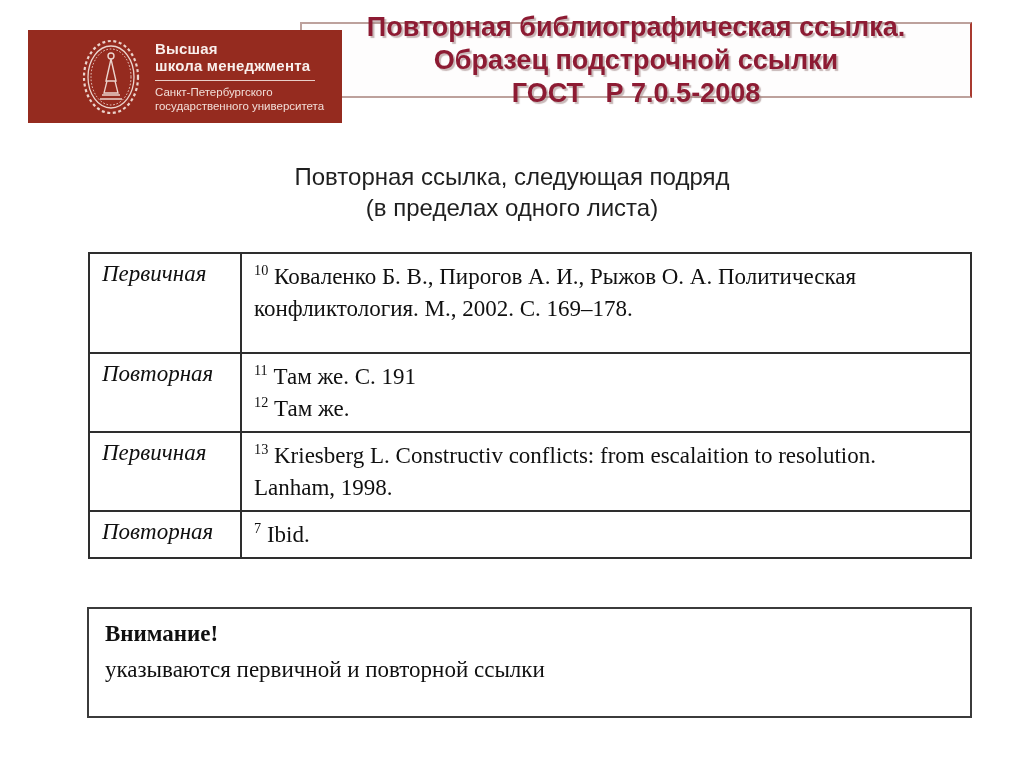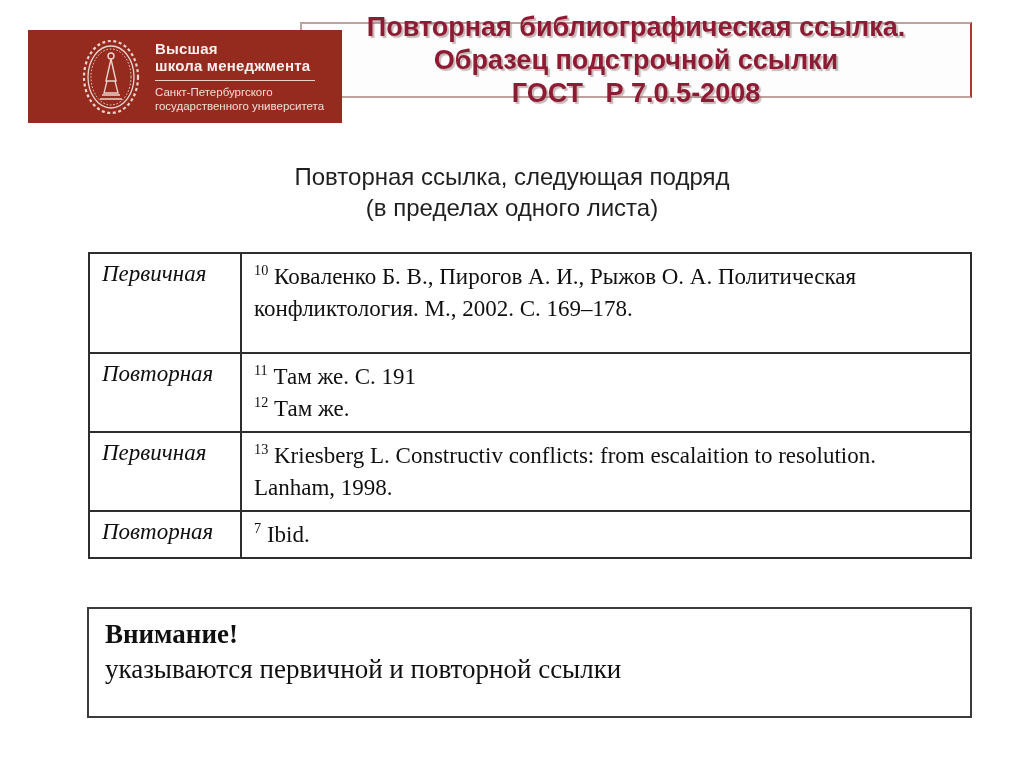--- a/index.html
+++ b/index.html
@@ -110,21 +110,21 @@
 
   
   .note-box {
     position: absolute;
     left: 87px; top: 607px;
     width: 885px; height: 111px;
     box-sizing: border-box;
     border: 2px solid #3b3b3b;
     padding: 10px 16px;
     font-family: "Liberation Serif", serif;
-    font-size: 27px;
+    font-size: 23px;
     color: #101010;
     background: #ffffff;
   }
   .note-heading { font-weight: bold; line-height: 30px; margin-bottom: 5px; }
   .note-body div { line-height: 31px; }
 </style>
 </head>
 <body>
 
 <div class="slide">

